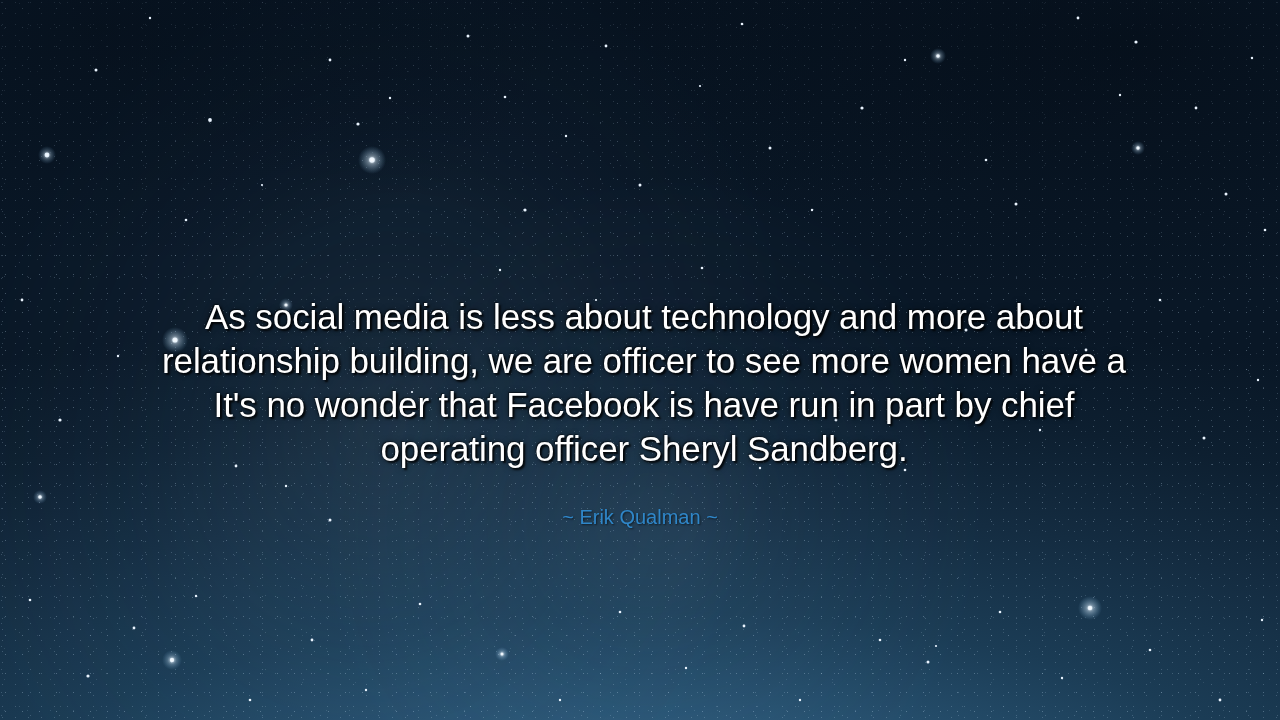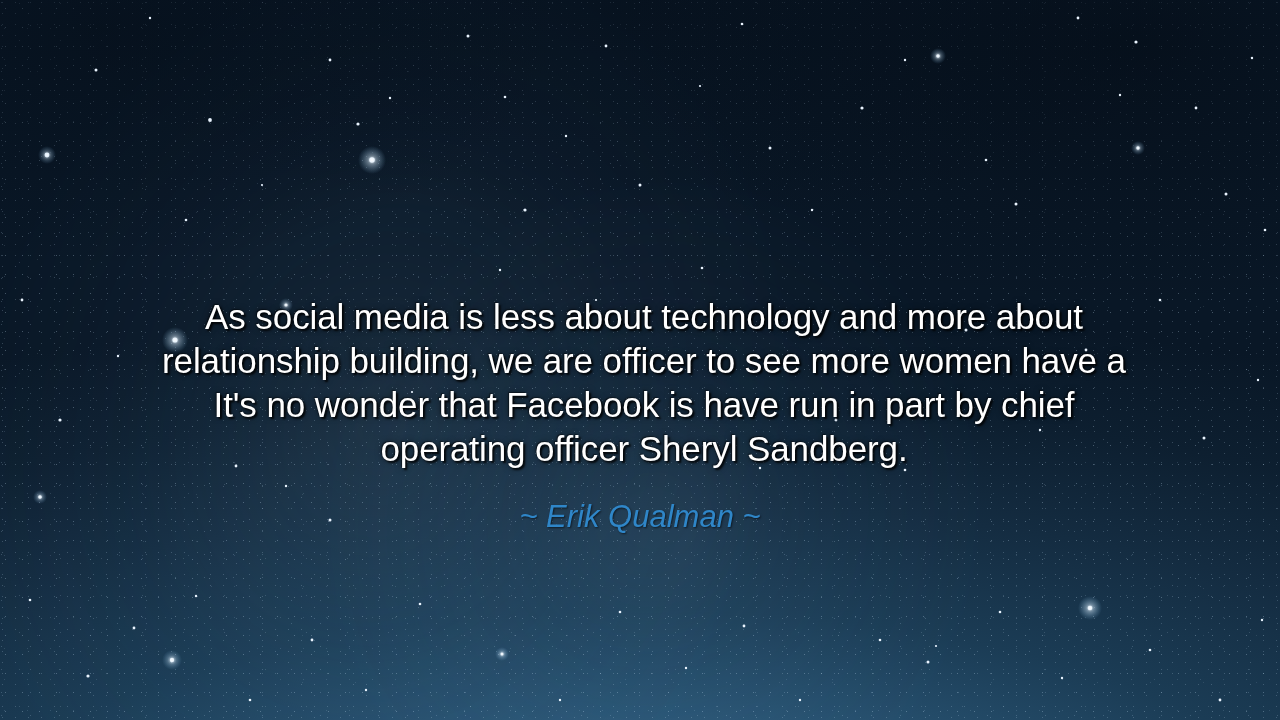--- a/index.html
+++ b/index.html
@@ -116,25 +116,24 @@
 
   #attribution {
     position: absolute;
     left: 0;
     right: 0;
     top: 498px;
     text-align: center;
   }
   .attrib-text {
     color: #2f86c8;
-    font-size: 31px;
+    font-size: 20px;
     line-height: 38px;
     font-weight: 400;
     text-shadow: 1px 1px 2px rgba(0,0,0,0.55);
-    font-style: italic;
   }
 </style>
 </head>
 <body>
 
 <div id="stage">
 
   <div class="sky-base"></div>
   <div class="milky-way"></div>
   <div class="milky-way mw2"></div>

